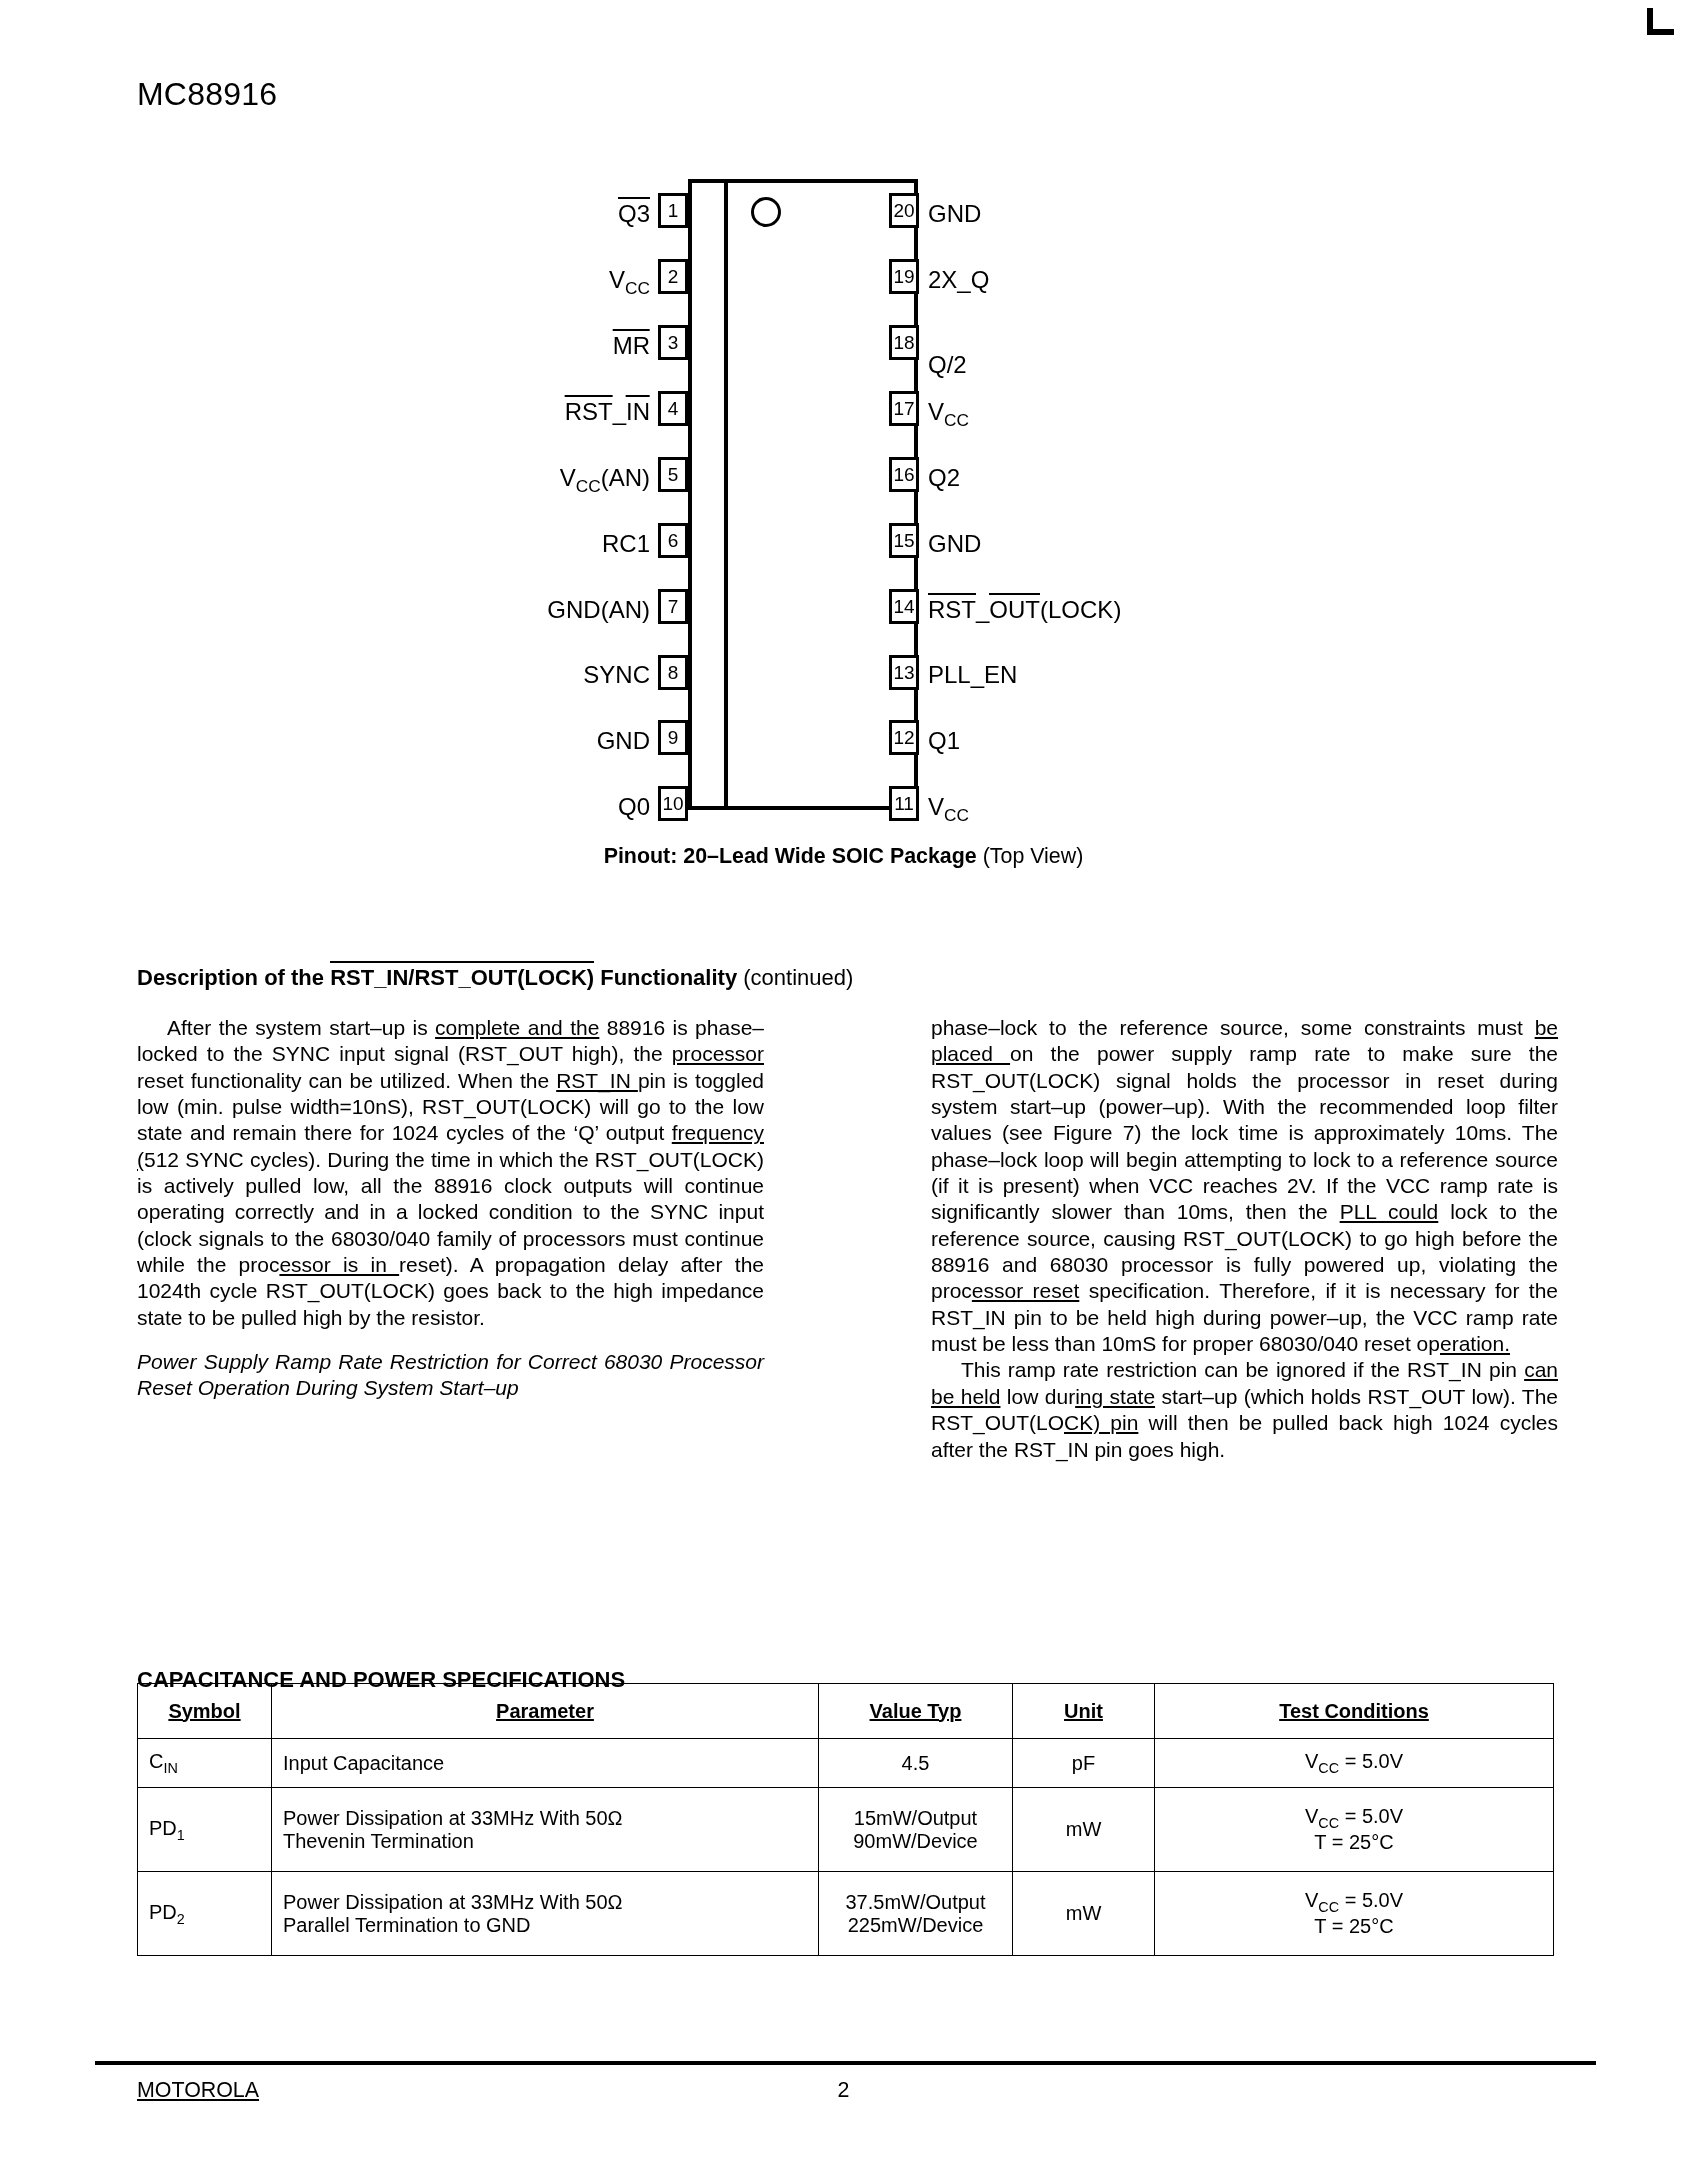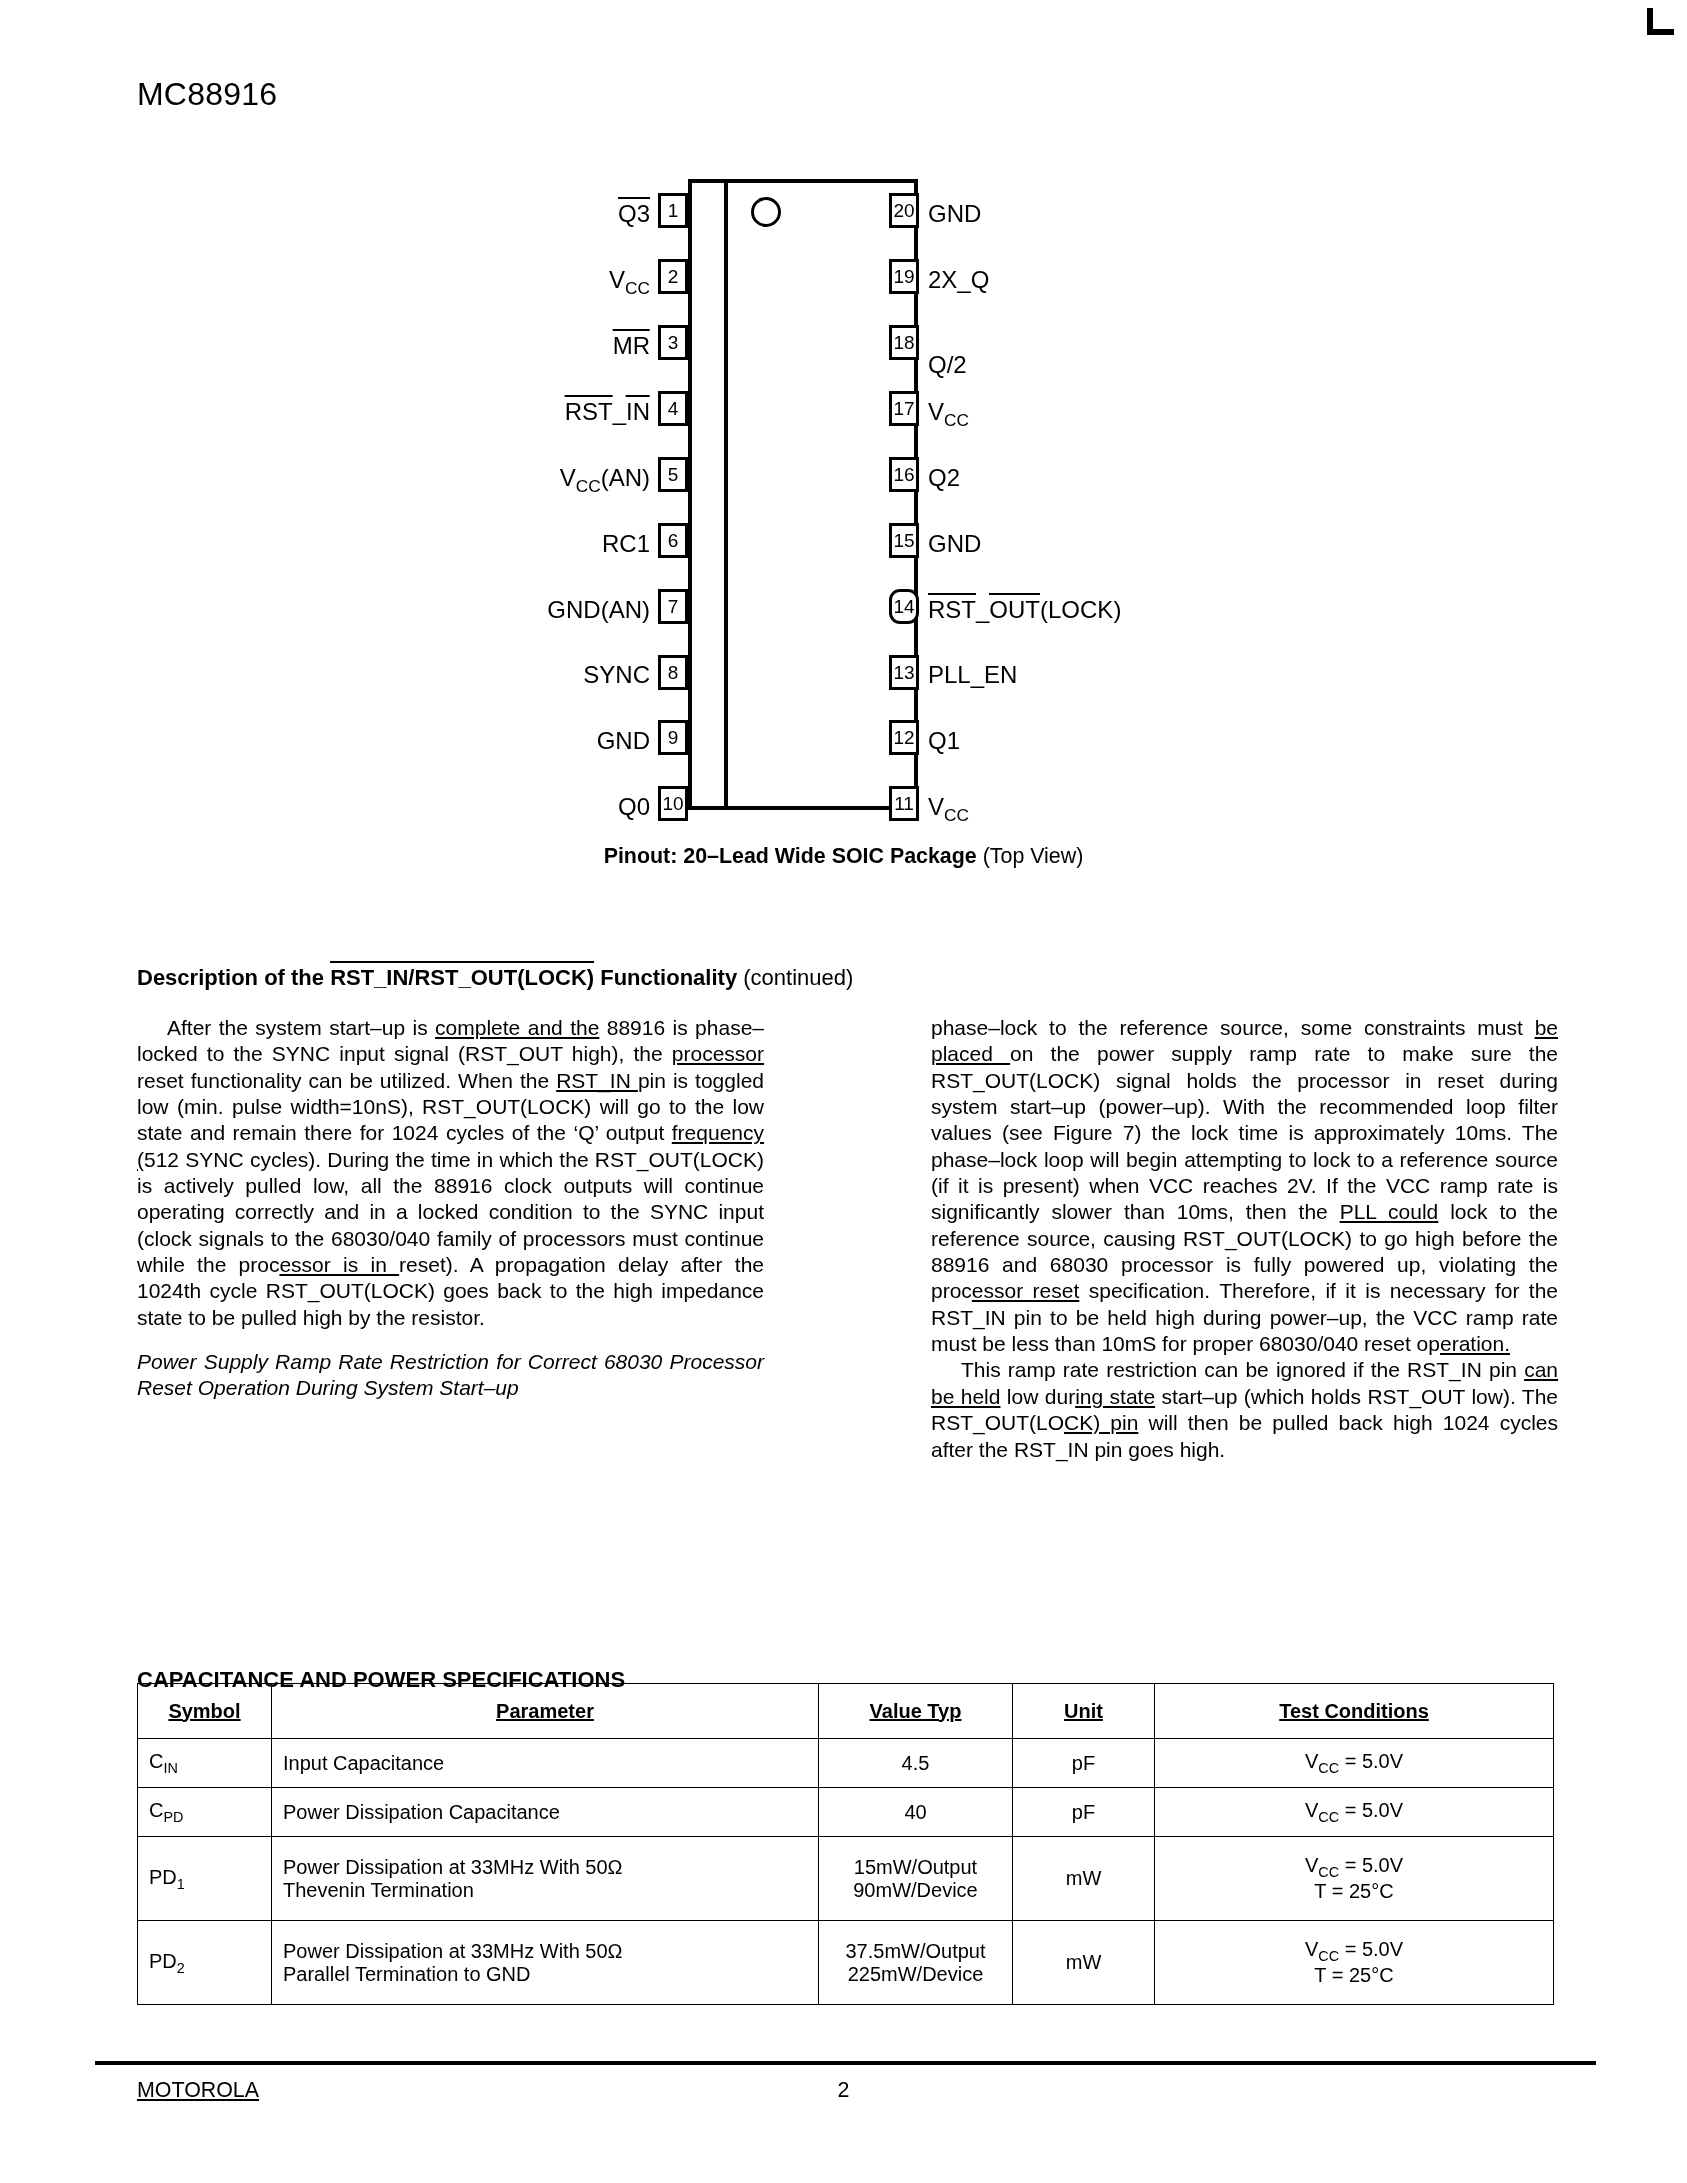--- a/index.html
+++ b/index.html
@@ -129,21 +129,21 @@
         <div class="pin right" style="top: 80px;">19</div>
         <div class="pinlabel r" style="top: 88px;">2X_Q</div>
         <div class="pin right" style="top: 146px;">18</div>
         <div class="pinlabel r" style="top: 154px; margin-top: 19px;">Q/2</div>
         <div class="pin right" style="top: 212px;">17</div>
         <div class="pinlabel r" style="top: 220px;">V<sub>CC</sub></div>
         <div class="pin right" style="top: 278px;">16</div>
         <div class="pinlabel r" style="top: 286px;">Q2</div>
         <div class="pin right" style="top: 344px;">15</div>
         <div class="pinlabel r" style="top: 352px;">GND</div>
-        <div class="pin right" style="top: 410px; border-radius: 11px;">14</div>
+        <div class="pin right" style="top: 410px;">14</div>
         <div class="pinlabel r" style="top: 418px;"><span class="ovl">RST</span>_<span class="ovl">OUT</span>(LOCK)</div>
         <div class="pin right" style="top: 476px;">13</div>
         <div class="pinlabel r" style="top: 483px;">PLL_EN</div>
         <div class="pin right" style="top: 541px;">12</div>
         <div class="pinlabel r" style="top: 549px;">Q1</div>
         <div class="pin right" style="top: 607px;">11</div>
         <div class="pinlabel r" style="top: 615px;">V<sub>CC</sub></div>
       </div>
   </div>
 
@@ -185,33 +185,20 @@
             <span class="cellline">Input Capacitance</span>
           </td>
           <td class="val">
             <span class="cellline">4.5</span>
           </td>
           <td class="unit">pF</td>
           <td class="cond">
             <span class="cellline">V<sub>CC</sub> = 5.0V</span>
           </td>
         </tr>
-        <tr>
-          <td class="sym">C<sub>PD</sub></td>
-          <td class="par">
-            <span class="cellline">Power Dissipation Capacitance</span>
-          </td>
-          <td class="val">
-            <span class="cellline">40</span>
-          </td>
-          <td class="unit">pF</td>
-          <td class="cond">
-            <span class="cellline">V<sub>CC</sub> = 5.0V</span>
-          </td>
-        </tr>
         <tr class="two">
           <td class="sym">PD<sub>1</sub></td>
           <td class="par">
             <span class="cellline">Power Dissipation at 33MHz With 50Ω</span>
             <span class="cellline">Thevenin Termination</span>
           </td>
           <td class="val">
             <span class="cellline">15mW/Output</span>
             <span class="cellline">90mW/Device</span>
           </td>

